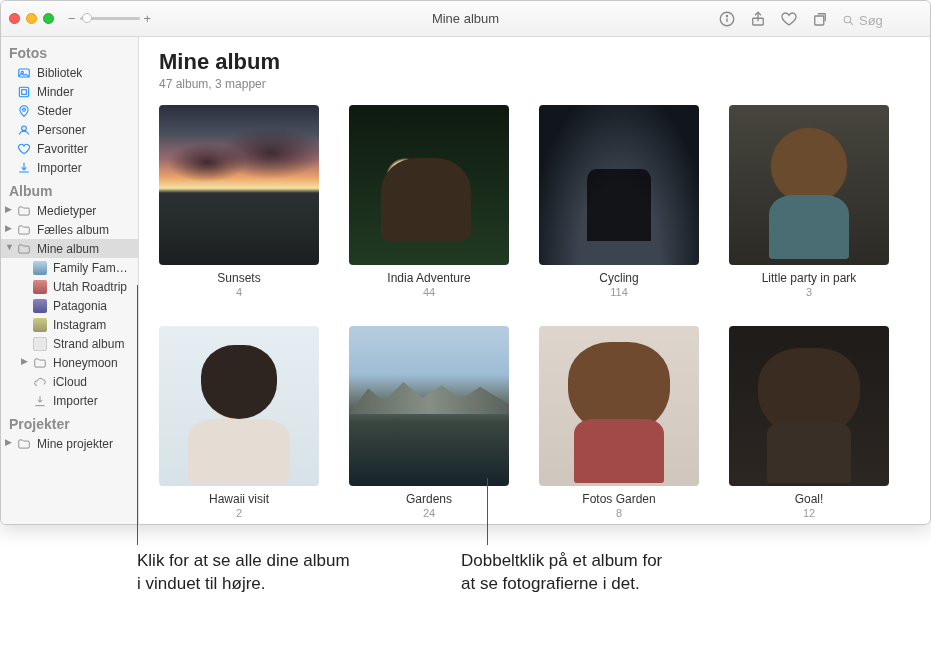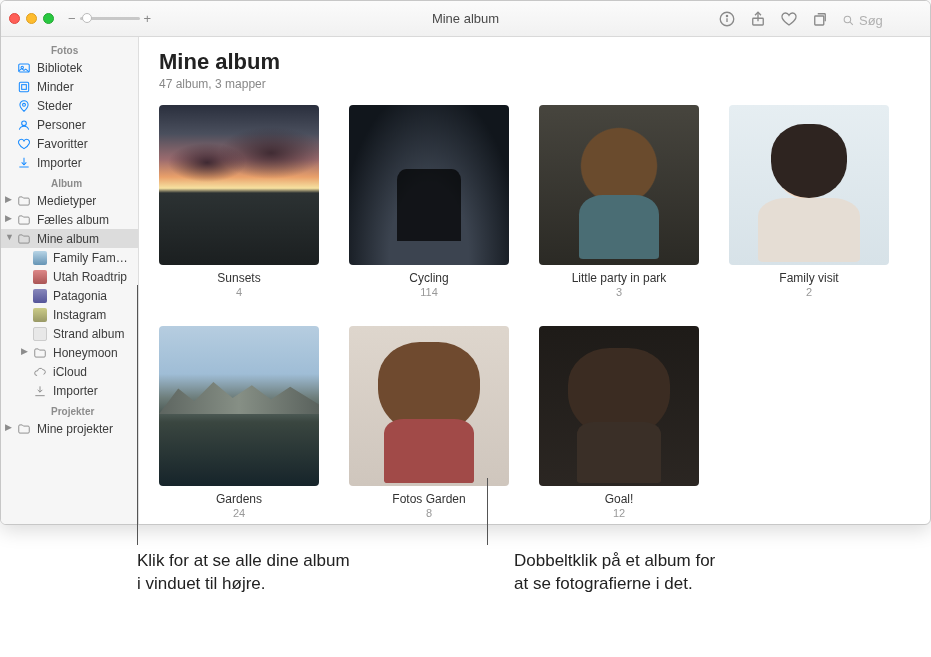--- a/index.html
+++ b/index.html
@@ -48,21 +48,21 @@
   .body { flex:1; display:flex; overflow:hidden;}
   .sidebar {
     width: 138px;
     background:#f6f6f6;
     border-right:1px solid #dedede;
     overflow-y:auto;
     font-size:12px;
     color:#4a4a4a;
     padding-top:2px;
   }
-  .sb-section-label { font-size:10px; color:#8c8c8c; font-weight:600; padding:6px 8px 2px; text-transform:none;margin-left:42px;}
+  .sb-section-label { font-size:14px; color:#8c8c8c; font-weight:600; padding:6px 8px 2px; text-transform:none;}
   .sb-item { display:flex; align-items:flex-start; gap:6px; padding:2.5px 8px 2.5px 16px; cursor:default; white-space:nowrap; overflow:hidden;}
   .sb-item.selected { background:#dcdcdc; border-radius:0;}
   .sb-item .disc { position:absolute; left:4px; font-size:9px; color:#8c8c8c;}
   .sb-item { position: relative;}
   .sb-item.child { padding-left:32px;}
   .sb-icon { width:14px; height:14px; display:inline-flex; align-items:center; justify-content:center; flex-shrink:0;}
   .sb-icon svg{width:14px;height:14px;}
   .sb-text{ overflow:hidden; text-overflow:ellipsis; font-size:12px; color:#3c3c3c;}
 
   .main { flex:1; overflow:auto; padding: 8px 20px 20px; }
@@ -348,32 +348,37 @@
     <div class="main">
       <div class="page-title">Mine album</div>
       <div class="page-sub">47 album, 3 mapper</div>
       <div class="grid" id="grid">
           <div class="album">
             <div class="thumb th-sunset"></div>
             <div class="album-name">Sunsets</div>
             <div class="album-count">4</div>
           </div>
           <div class="album">
+            <div class="thumb th-india"></div>
+            <div class="album-name">India Adventure</div>
+            <div class="album-count">44</div>
+          </div>
+          <div class="album">
             <div class="thumb th-cycling"></div>
             <div class="album-name">Cycling</div>
             <div class="album-count">114</div>
           </div>
           <div class="album">
             <div class="thumb th-party"></div>
             <div class="album-name">Little party in park</div>
             <div class="album-count">3</div>
           </div>
           <div class="album">
             <div class="thumb th-hawaii"></div>
-            <div class="album-name">Family visit</div>
+            <div class="album-name">Hawaii visit</div>
             <div class="album-count">2</div>
           </div>
           <div class="album">
             <div class="thumb th-gardens"></div>
             <div class="album-name">Gardens</div>
             <div class="album-count">24</div>
           </div>
           <div class="album">
             <div class="thumb th-flower"></div>
             <div class="album-name">Fotos Garden</div>
@@ -388,15 +393,15 @@
     </div>
   </div>
 </div>
 
 <div style="position:absolute;left:137px;top:285px;width:1px;height:260px;background:#555;"></div>
 <div style="position:absolute;left:487px;top:478px;width:1px;height:67px;background:#555;"></div>
 
 <div class="callout" style="left:137px; top:550px;">
   <span>Klik for at se alle dine album i vinduet til højre.</span>
 </div>
-<div class="callout" style="left:514px; top:550px;">
+<div class="callout" style="left:461px; top:550px;">
   <span>Dobbeltklik på et album for at se fotografierne i det.</span>
 </div>
 
 </body></html>

